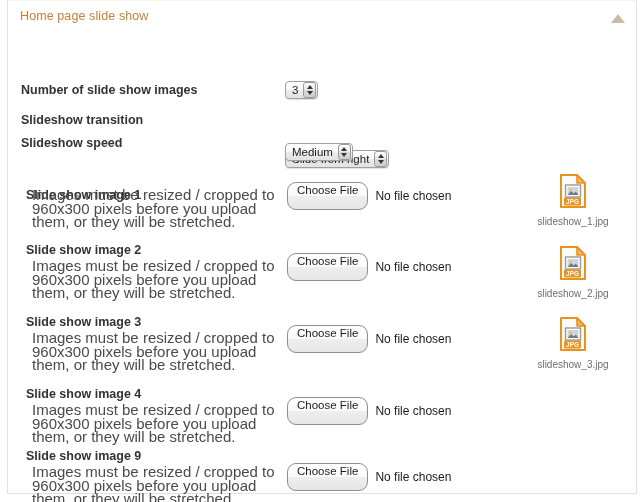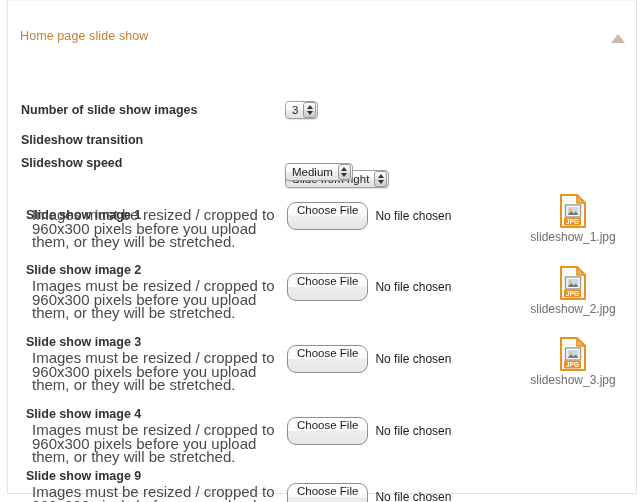--- a/index.html
+++ b/index.html
@@ -37,21 +37,20 @@
     border-bottom: 1px solid #e2e2e2;
     border-top: 1px solid #f6f3ec;
     box-sizing: border-box;
   }
 
   
   .panel-header {
     position: relative;
     height: 31px;
     padding: 0;
-    margin-top: 20px;
   }
   .panel-title {
     position: absolute;
     left: 12px;
     top: 8px;
     font-size: 12.5px;
     color: #c4803a;
     letter-spacing: 0.1px;
     white-space: nowrap;
   }
@@ -202,22 +201,22 @@
 
   
   .jpg-icon {
     width: 28px;
     height: 34px;
     margin: 0 auto;
     display: block;
   }
   .thumb-name {
     display: block;
-    margin-top: 2px;
-    font-size: 12px;
+    margin-top: 8px;
+    font-size: 10px;
     color: #6e6e6e;
     white-space: nowrap;
   }
 </style>
 </head>
 <body>
 
 <div class="page">
   <div class="panel">
 

